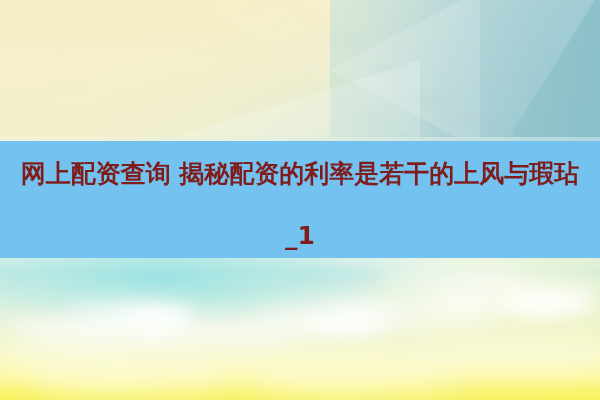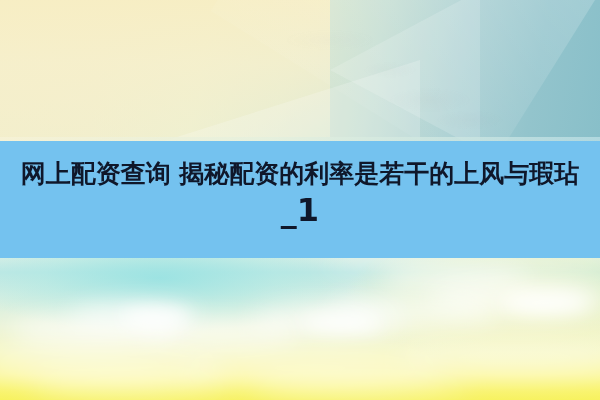--- a/index.html
+++ b/index.html
@@ -111,30 +111,31 @@
     display: flex;
     flex-direction: column;
     align-items: center;
     justify-content: flex-start;
     box-sizing: border-box;
     padding-top: 14px;
   }
   .banner-title-line {
     width: 600px;
     text-align: center;
-    color: #0f172a;
+    color: #7f1d1d;
     font-weight: bold;
     font-size: 25px;
     line-height: 38px;
     letter-spacing: 0px;
     white-space: nowrap;
   }
   .banner-title-line.line2 {
-    font-size: 32px;
+    font-size: 25px;
     line-height: 34px;
+    margin-top: 26px;
   }
 
   
   .sky-scene {
     position: absolute;
     left: 0;
     top: 258px;
     width: 600px;
     height: 142px;
     overflow: hidden;

